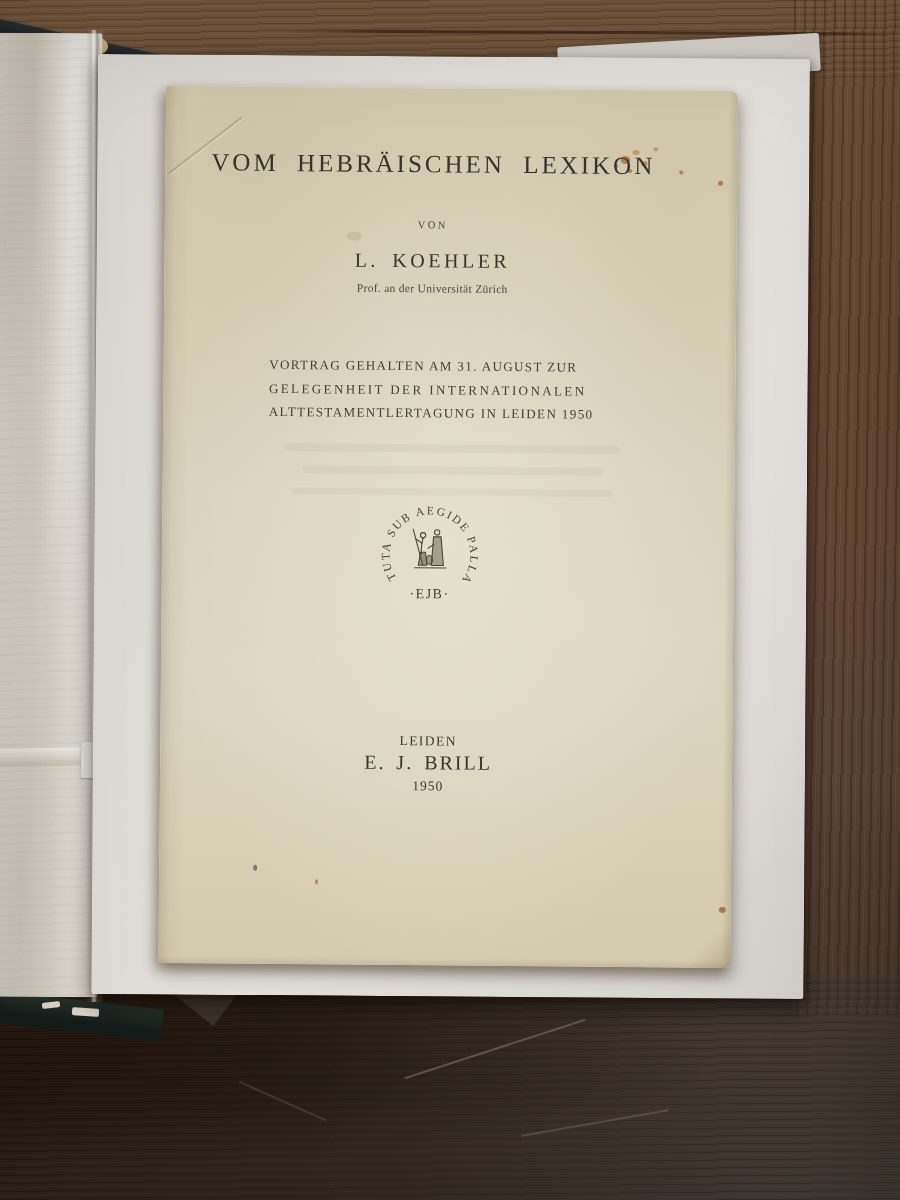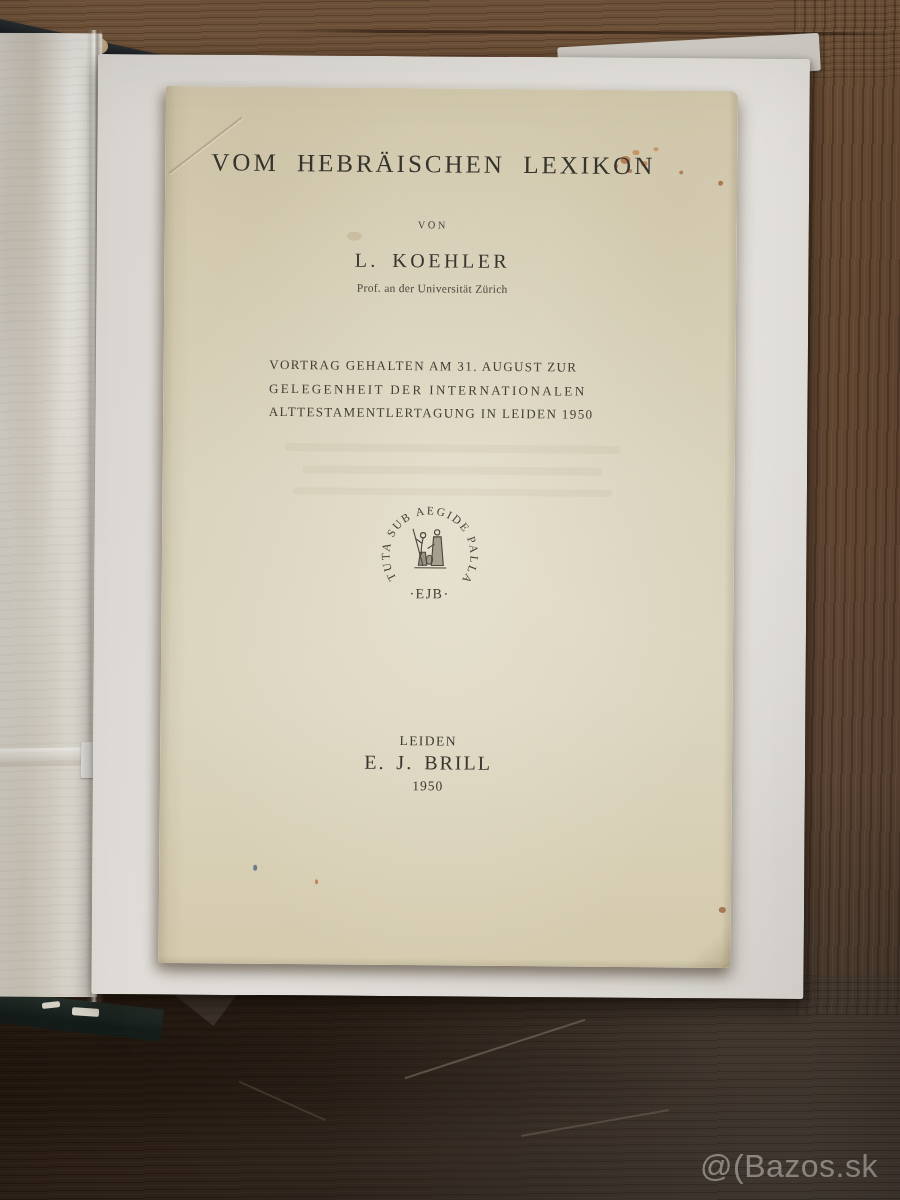--- a/index.html
+++ b/index.html
@@ -217,15 +217,14 @@
           </g>
         </svg>
       </div>
 
       <div class="tp-leiden">LEIDEN</div>
       <div class="tp-brill">E. J. BRILL</div>
       <div class="tp-year">1950</div>
     </div>
   </div>
 
-  <div class="watermark">@(Bazos.sk</div>
   <div class="vignette"></div>
 </div>
 
 </body></html>

